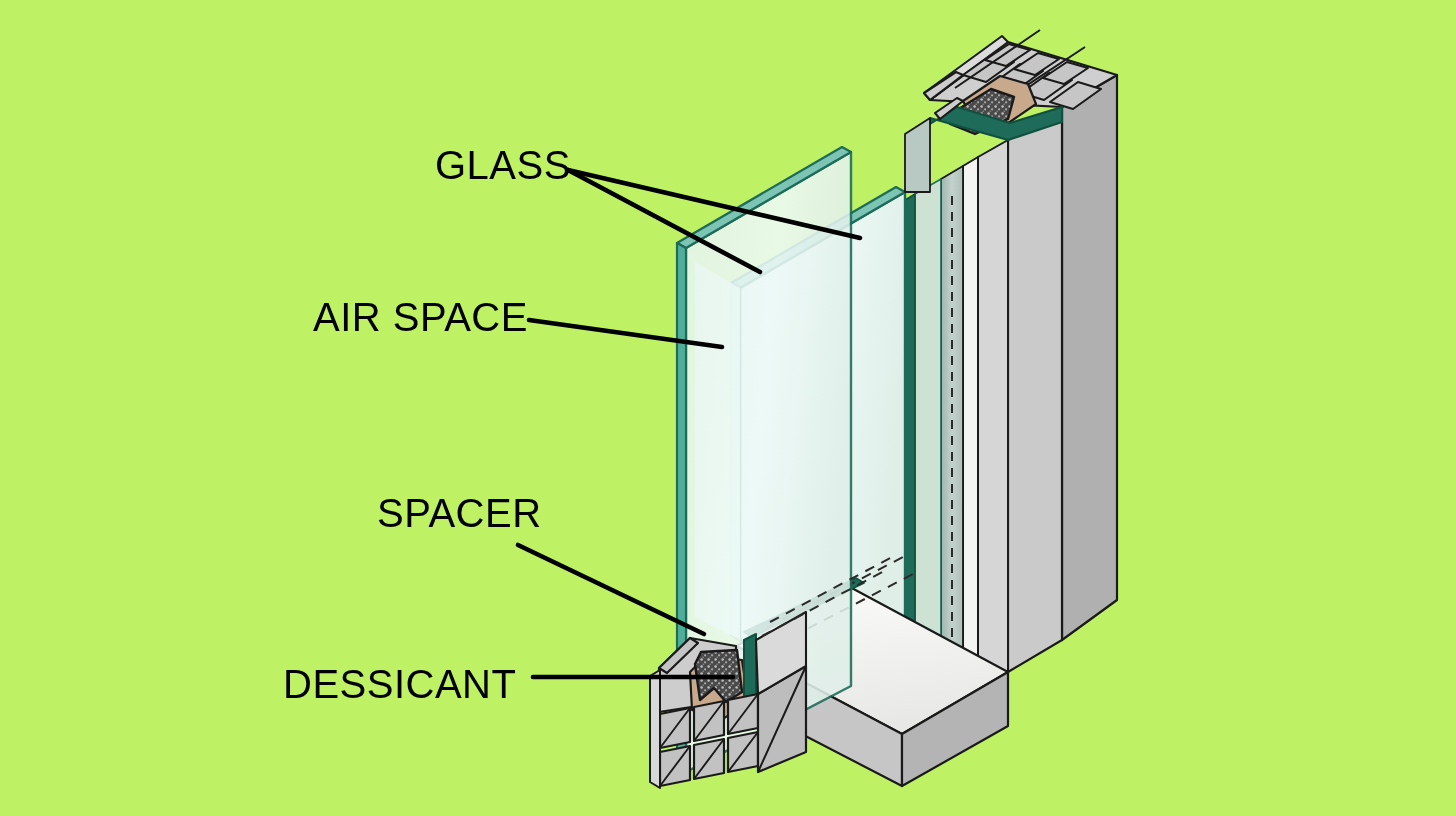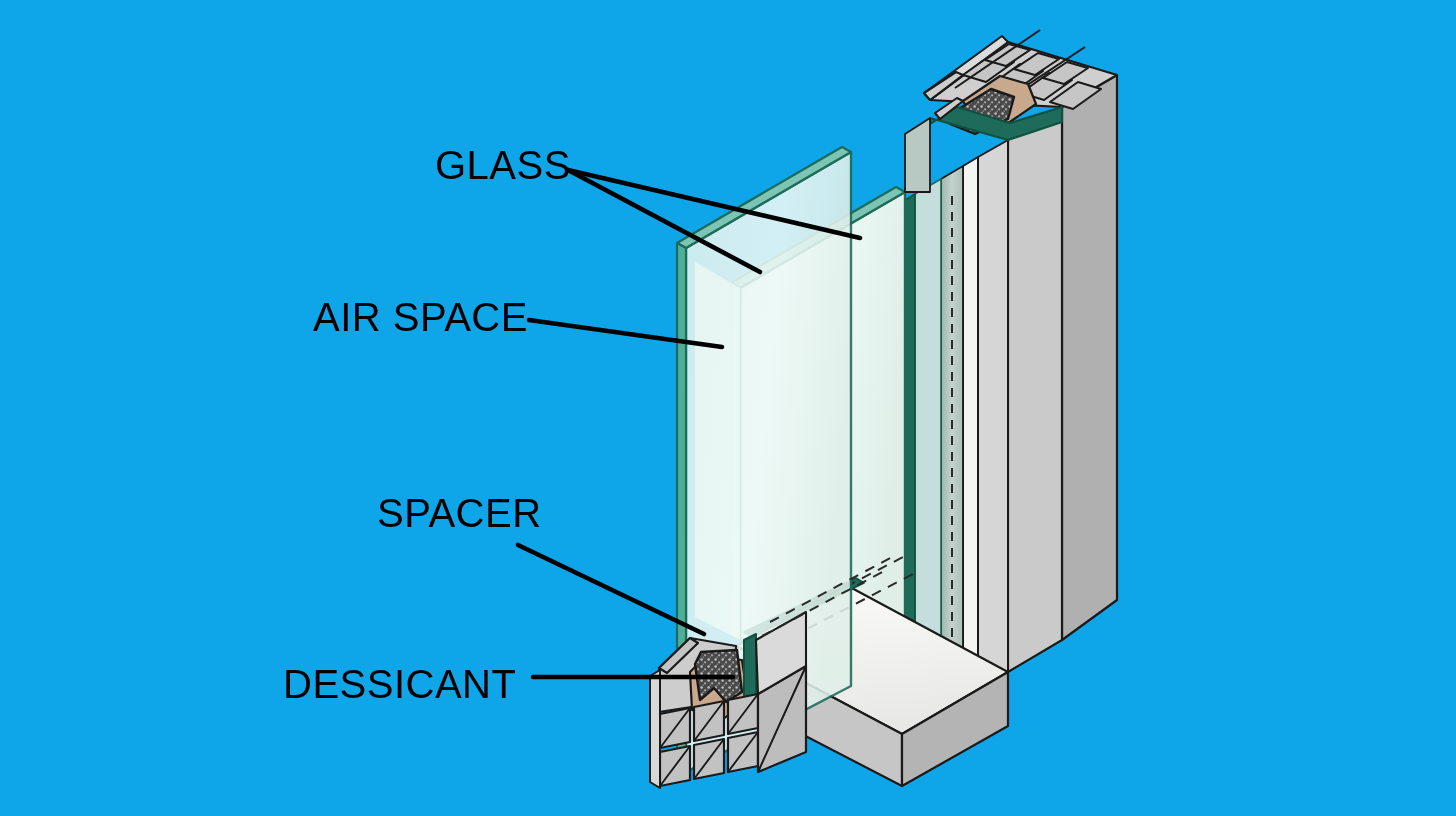--- a/index.html
+++ b/index.html
@@ -11,21 +11,21 @@
   body {
     width: 1456px;
     height: 816px;
     overflow: hidden;
     font-family: "Liberation Sans", sans-serif;
   }
   #stage {
     position: relative;
     width: 1456px;
     height: 816px;
-    background: #0ea5e9;
+    background: #bef264;
   }
   #scene {
     position: absolute;
     inset: 0;
     width: 1456px;
     height: 816px;
     display: block;
   }
   .dgm-label {
     font-family: "Liberation Sans", sans-serif;

